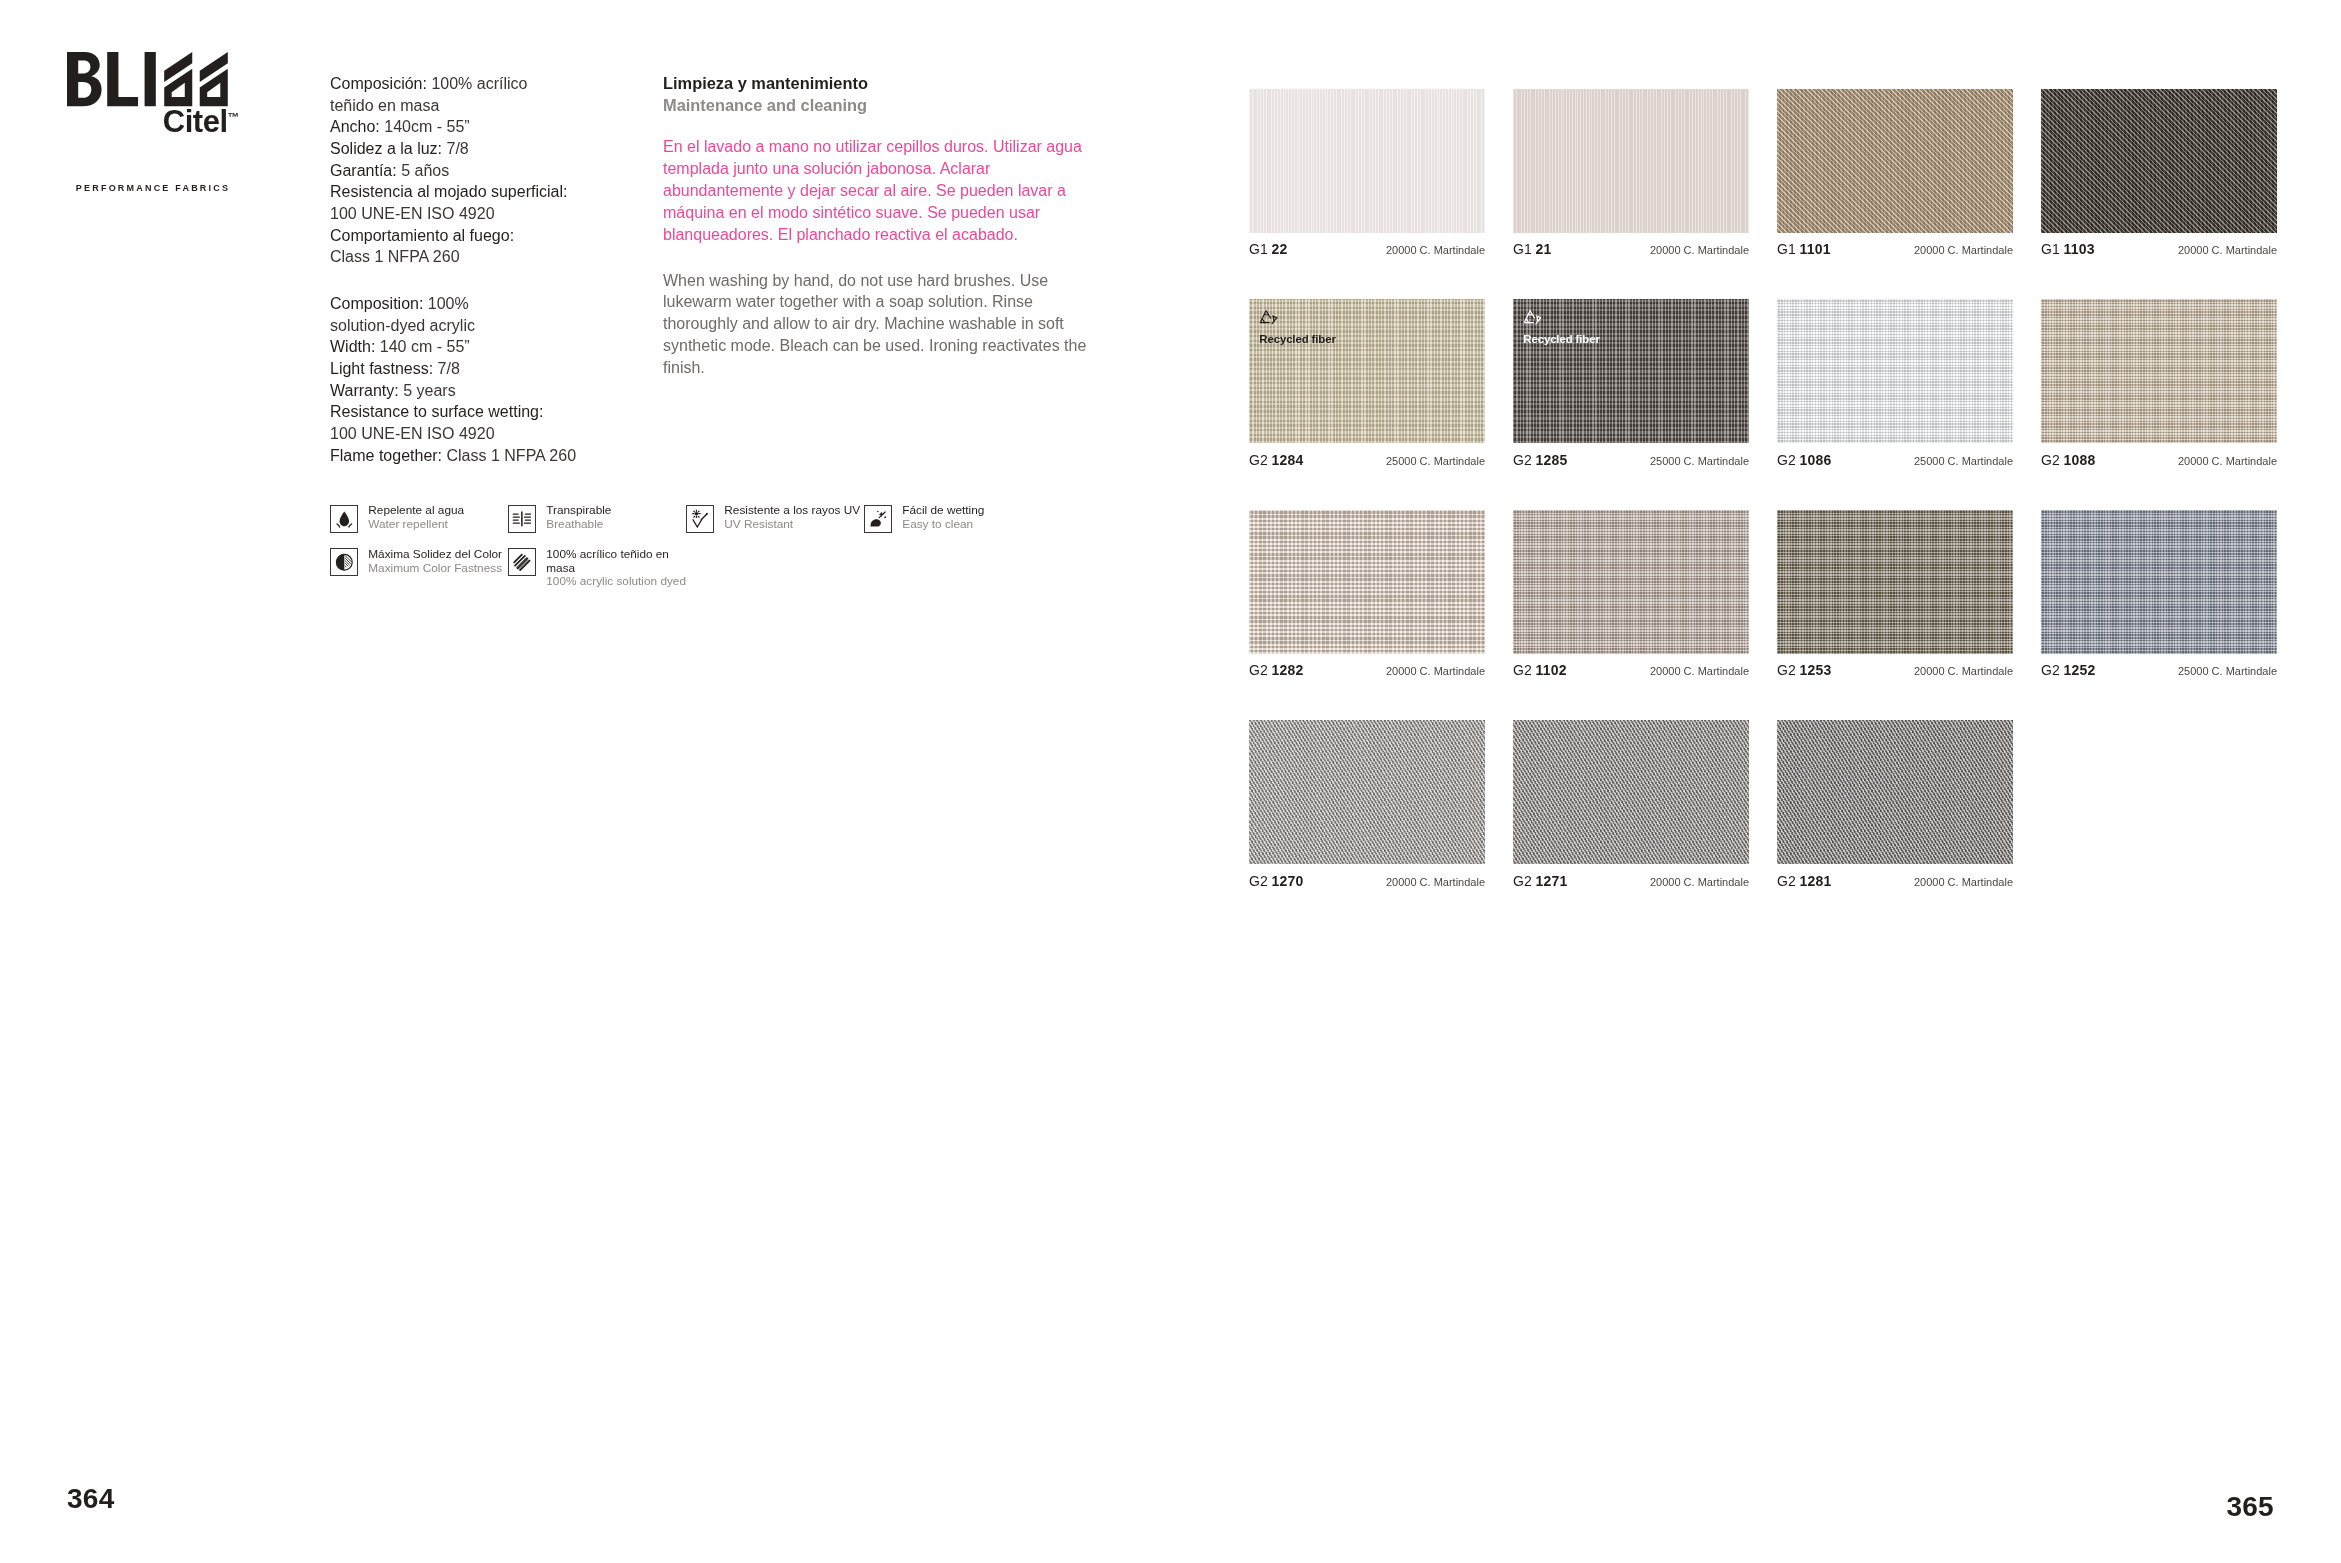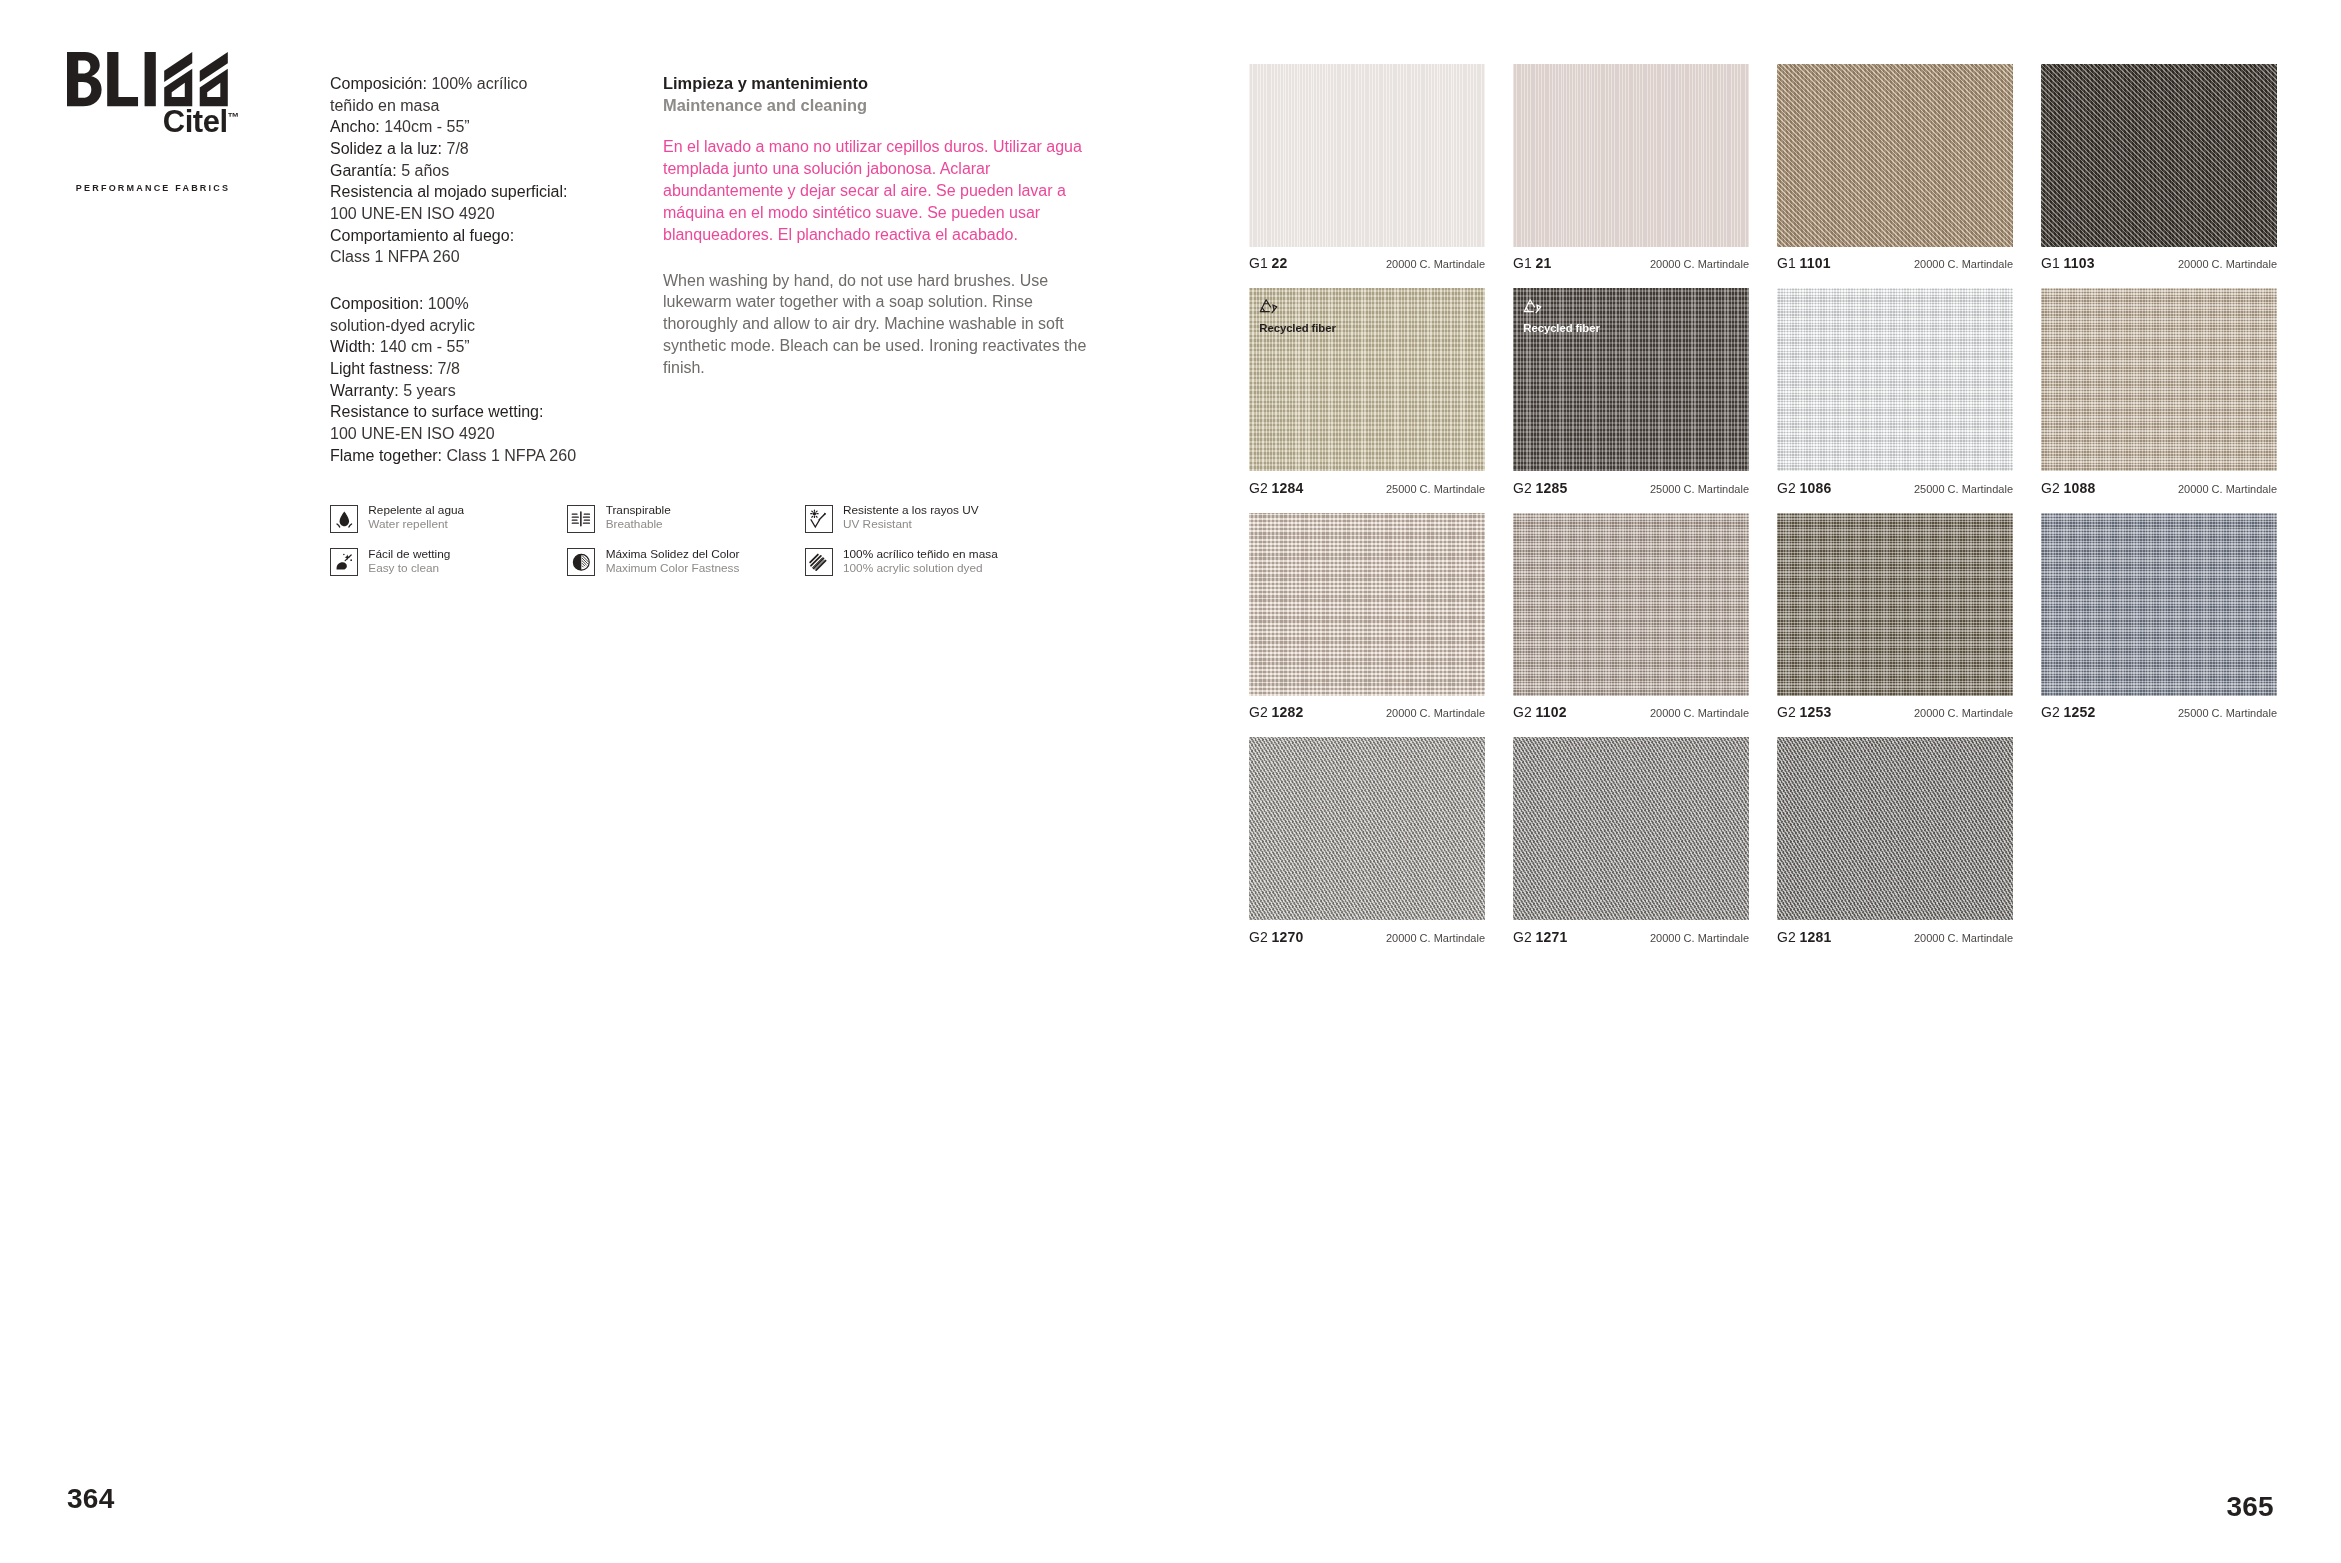--- a/index.html
+++ b/index.html
@@ -114,21 +114,21 @@
     color: #6e6b69;
   }
 
   
   .features {
     position: absolute;
     left: 330px;
     top: 504px;
     width: 712px;
     display: grid;
-    grid-template-columns: 1fr 1fr 1fr;
+    grid-template-columns: 1fr 1fr 1fr 1fr;
     grid-auto-rows: 38px;
     row-gap: 5.6px;
     column-gap: 0px;
   }
   .feature {
     display: flex;
     align-items: flex-start;
   }
   .feature-icon {
     width: 28px;
@@ -186,23 +186,24 @@
     grid-template-columns: repeat(4, 236px);
     column-gap: 28px;
     row-gap: 0px;
   }
   .swatch-cell {
     width: 236px;
     margin-bottom: 17px;
   }
   .swatch-img {
     width: 236px;
-    height: 183px;
+    height: 144px;
     position: relative;
     overflow: hidden;
+    margin-top: 25px;
   }
   .swatch-meta {
     margin-top: 8.4px;
     display: flex;
     align-items: baseline;
     justify-content: space-between;
     width: 236px;
   }
   .sw-code {
     font-size: 14px;

